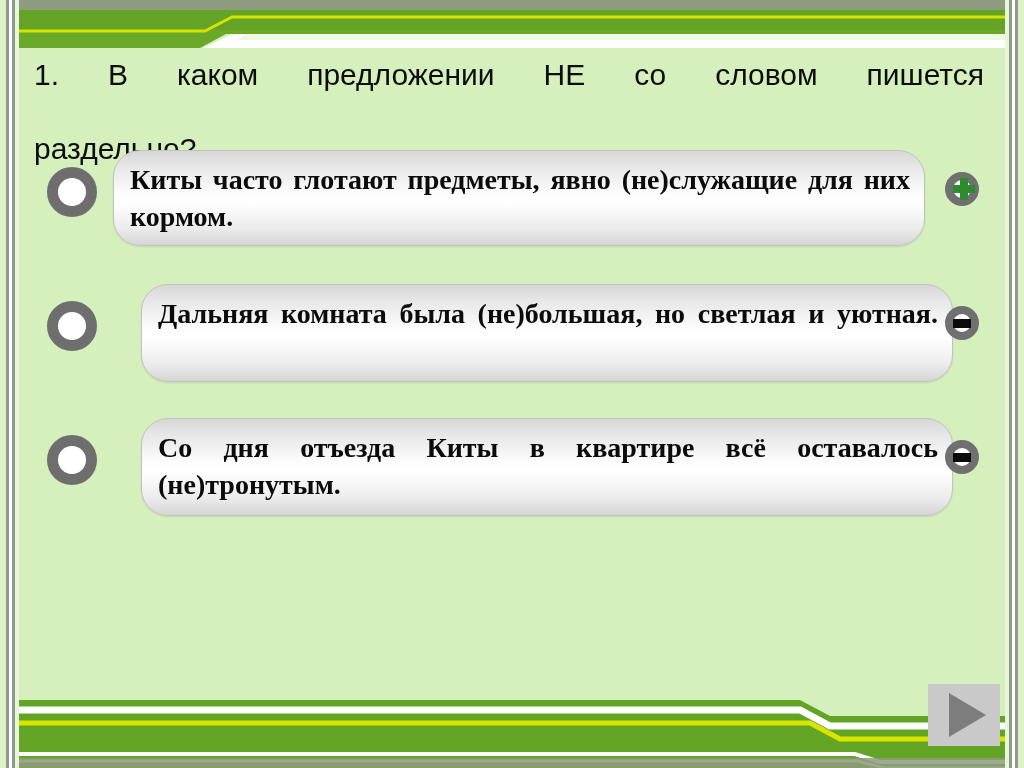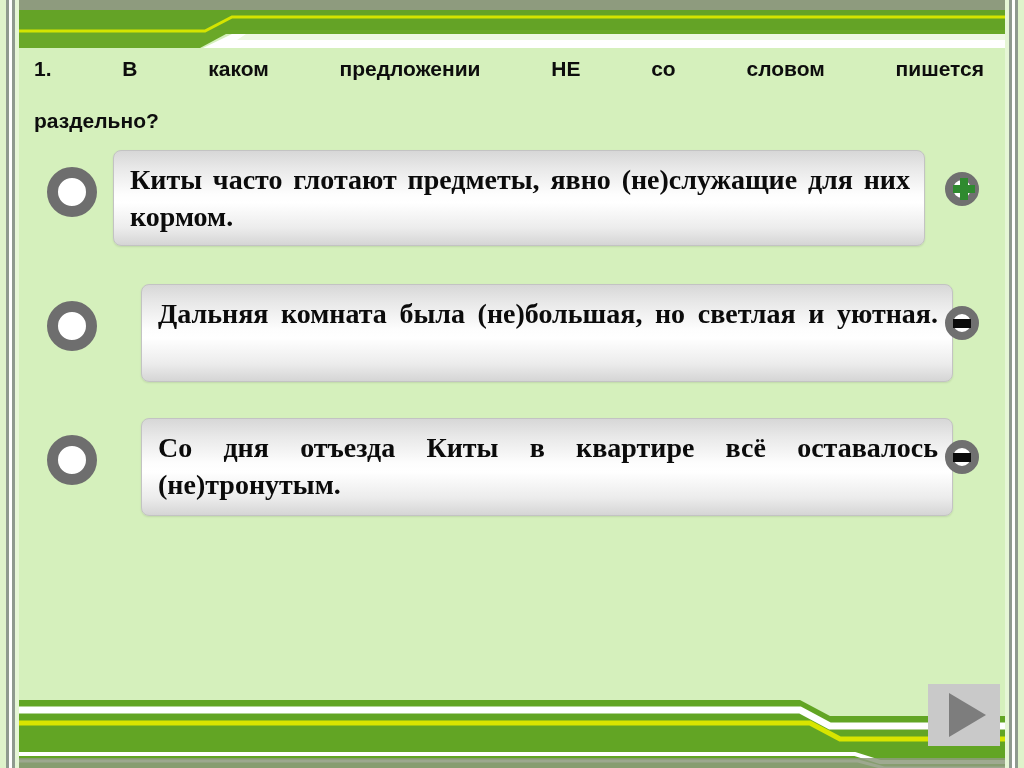--- a/index.html
+++ b/index.html
@@ -41,22 +41,22 @@
   }
   .rail.left  { left:0; }
   .rail.right { right:0; }
   .rail i { display:block; height:100%; }
 
   
   .question-title {
     position:absolute;
     left:34px; top:56px;
     width:950px;
-    font-size:21px;
-    font-weight:bold;
+    font-size:30px;
+    font-weight:normal;
     line-height:1.24;
     color:#0d0d0d;
     text-align:justify;
     text-justify:inter-word;
     letter-spacing:0px;
   }
   .question-title::after { content:""; display:inline-block; width:100%; }
   .question-title .ln { display:block; }
   .question-title .ln1 {
     text-align:justify;
@@ -80,21 +80,21 @@
     width:50px; height:50px;
     border-radius:50%;
     background:#ffffff;
     border:11px solid #6e6e6e;
   }
 
   .answer-box {
     position:absolute;
     left:113px; top:0px;
     width:812px; height:96px;
-    border-radius:8px;
+    border-radius:27px;
     border:1px solid #c3c3c3;
     background:linear-gradient(to bottom,
         #d7d7d7 0%,
         #e8e8e8 18%,
         #fdfdfd 46%,
         #ffffff 55%,
         #ececec 82%,
         #d5d5d5 100%);
     box-shadow:0 1px 2px rgba(0,0,0,0.10);
     display:flex;

